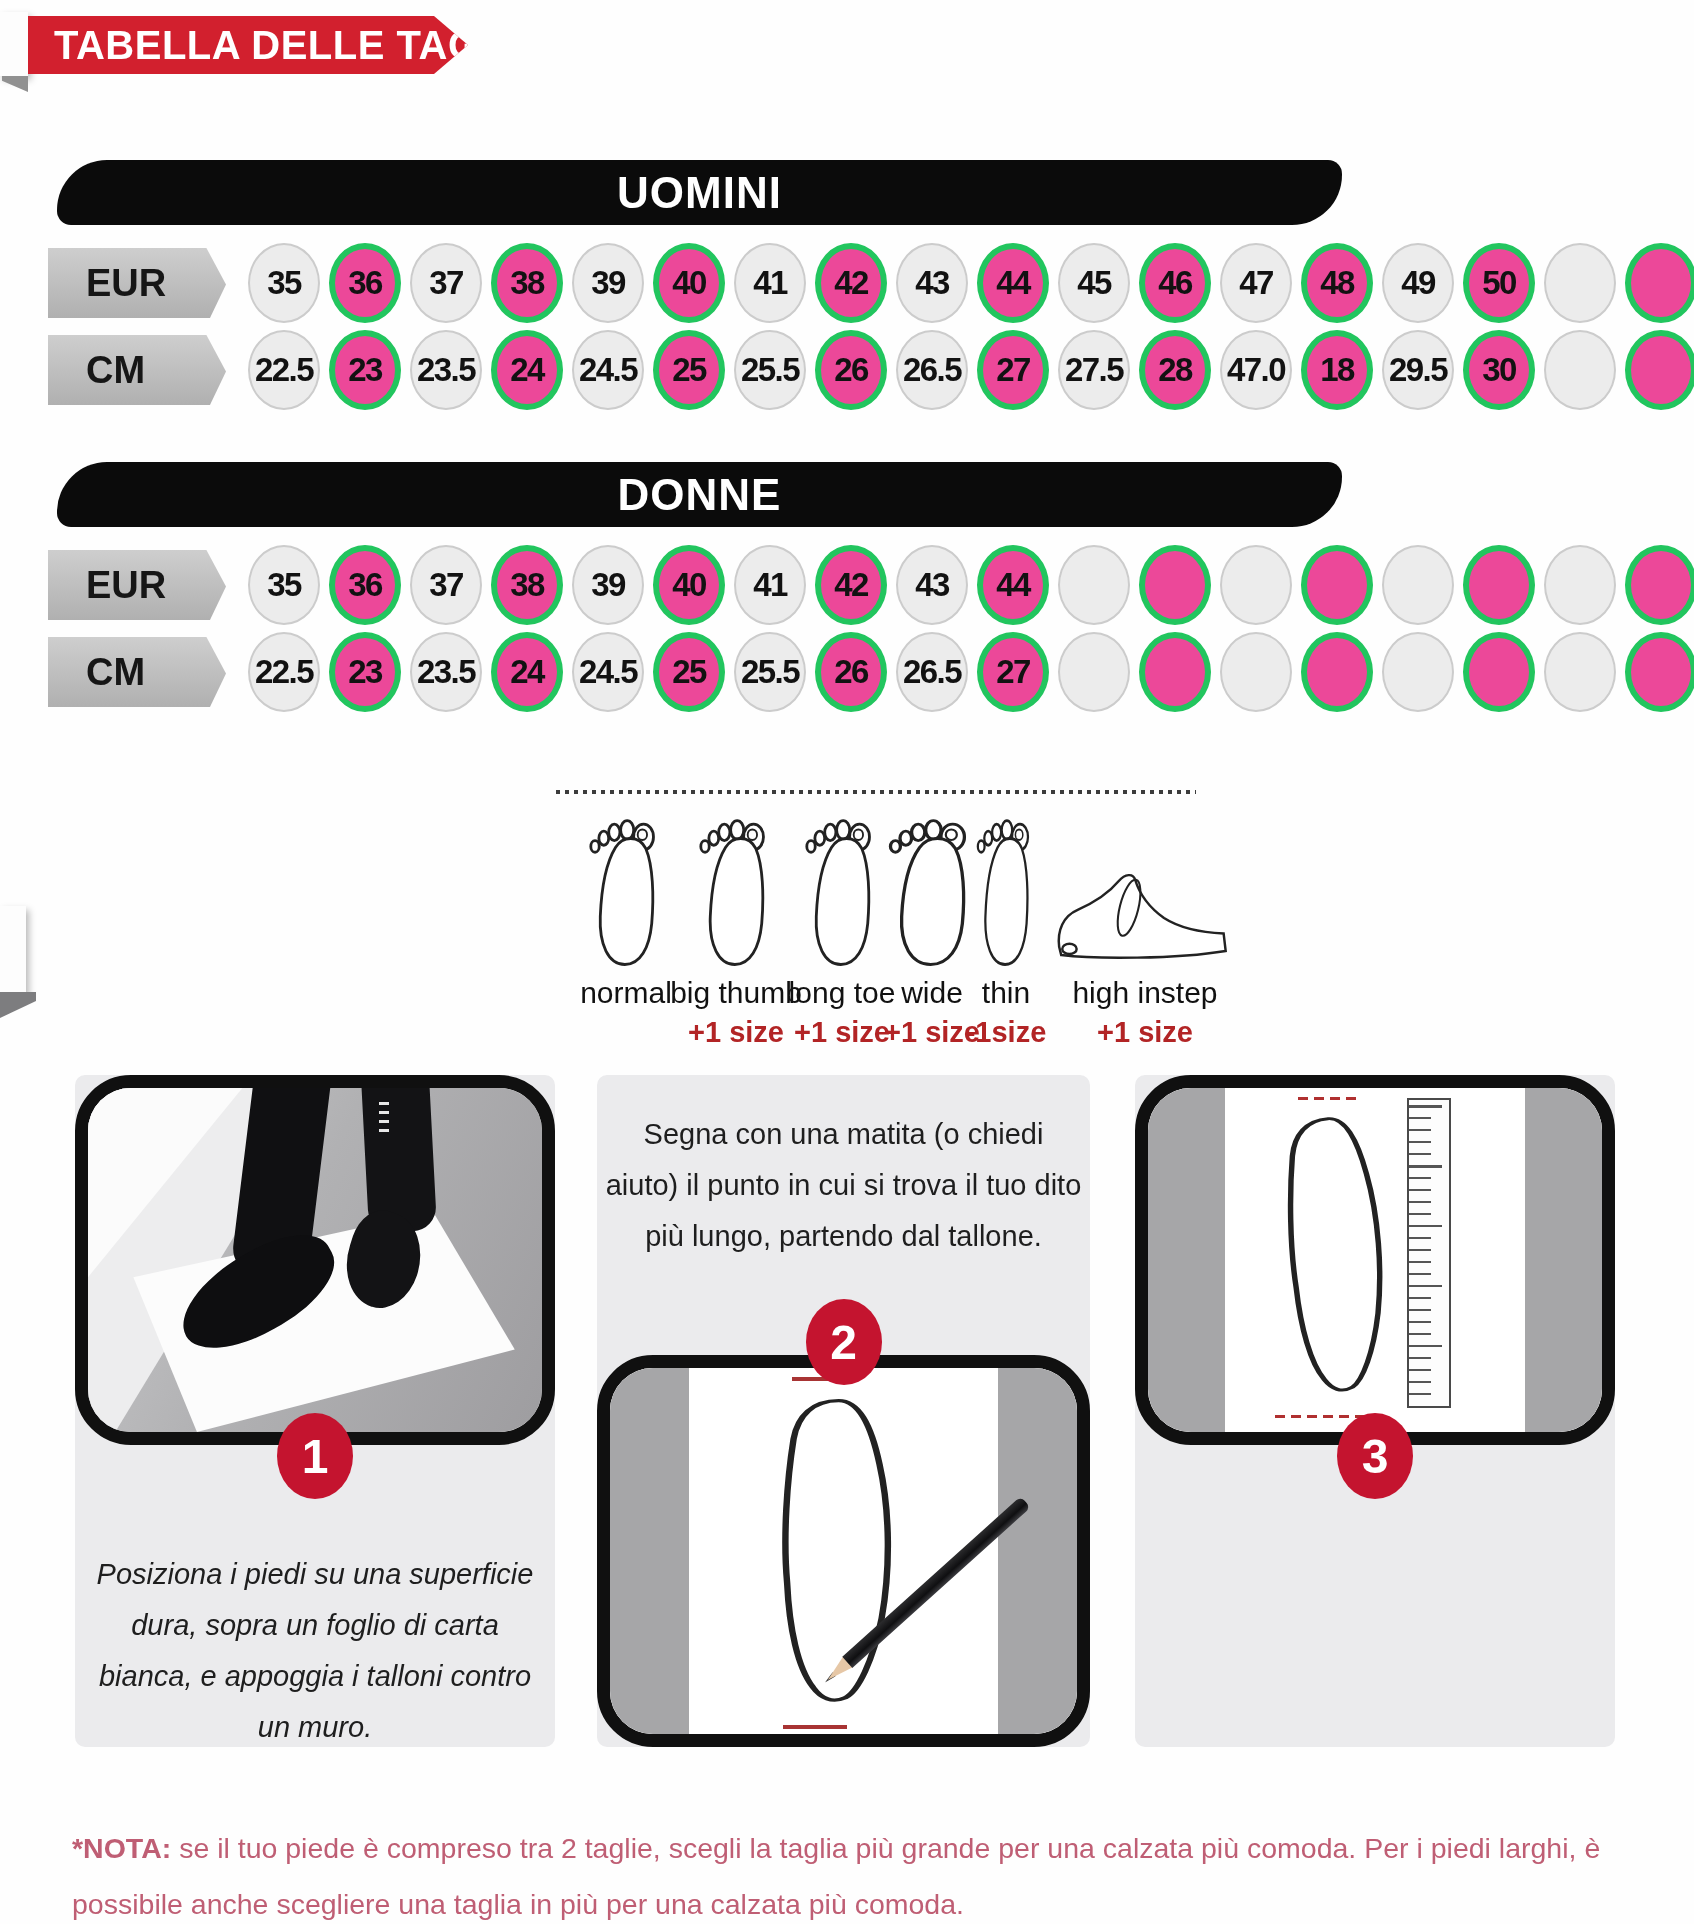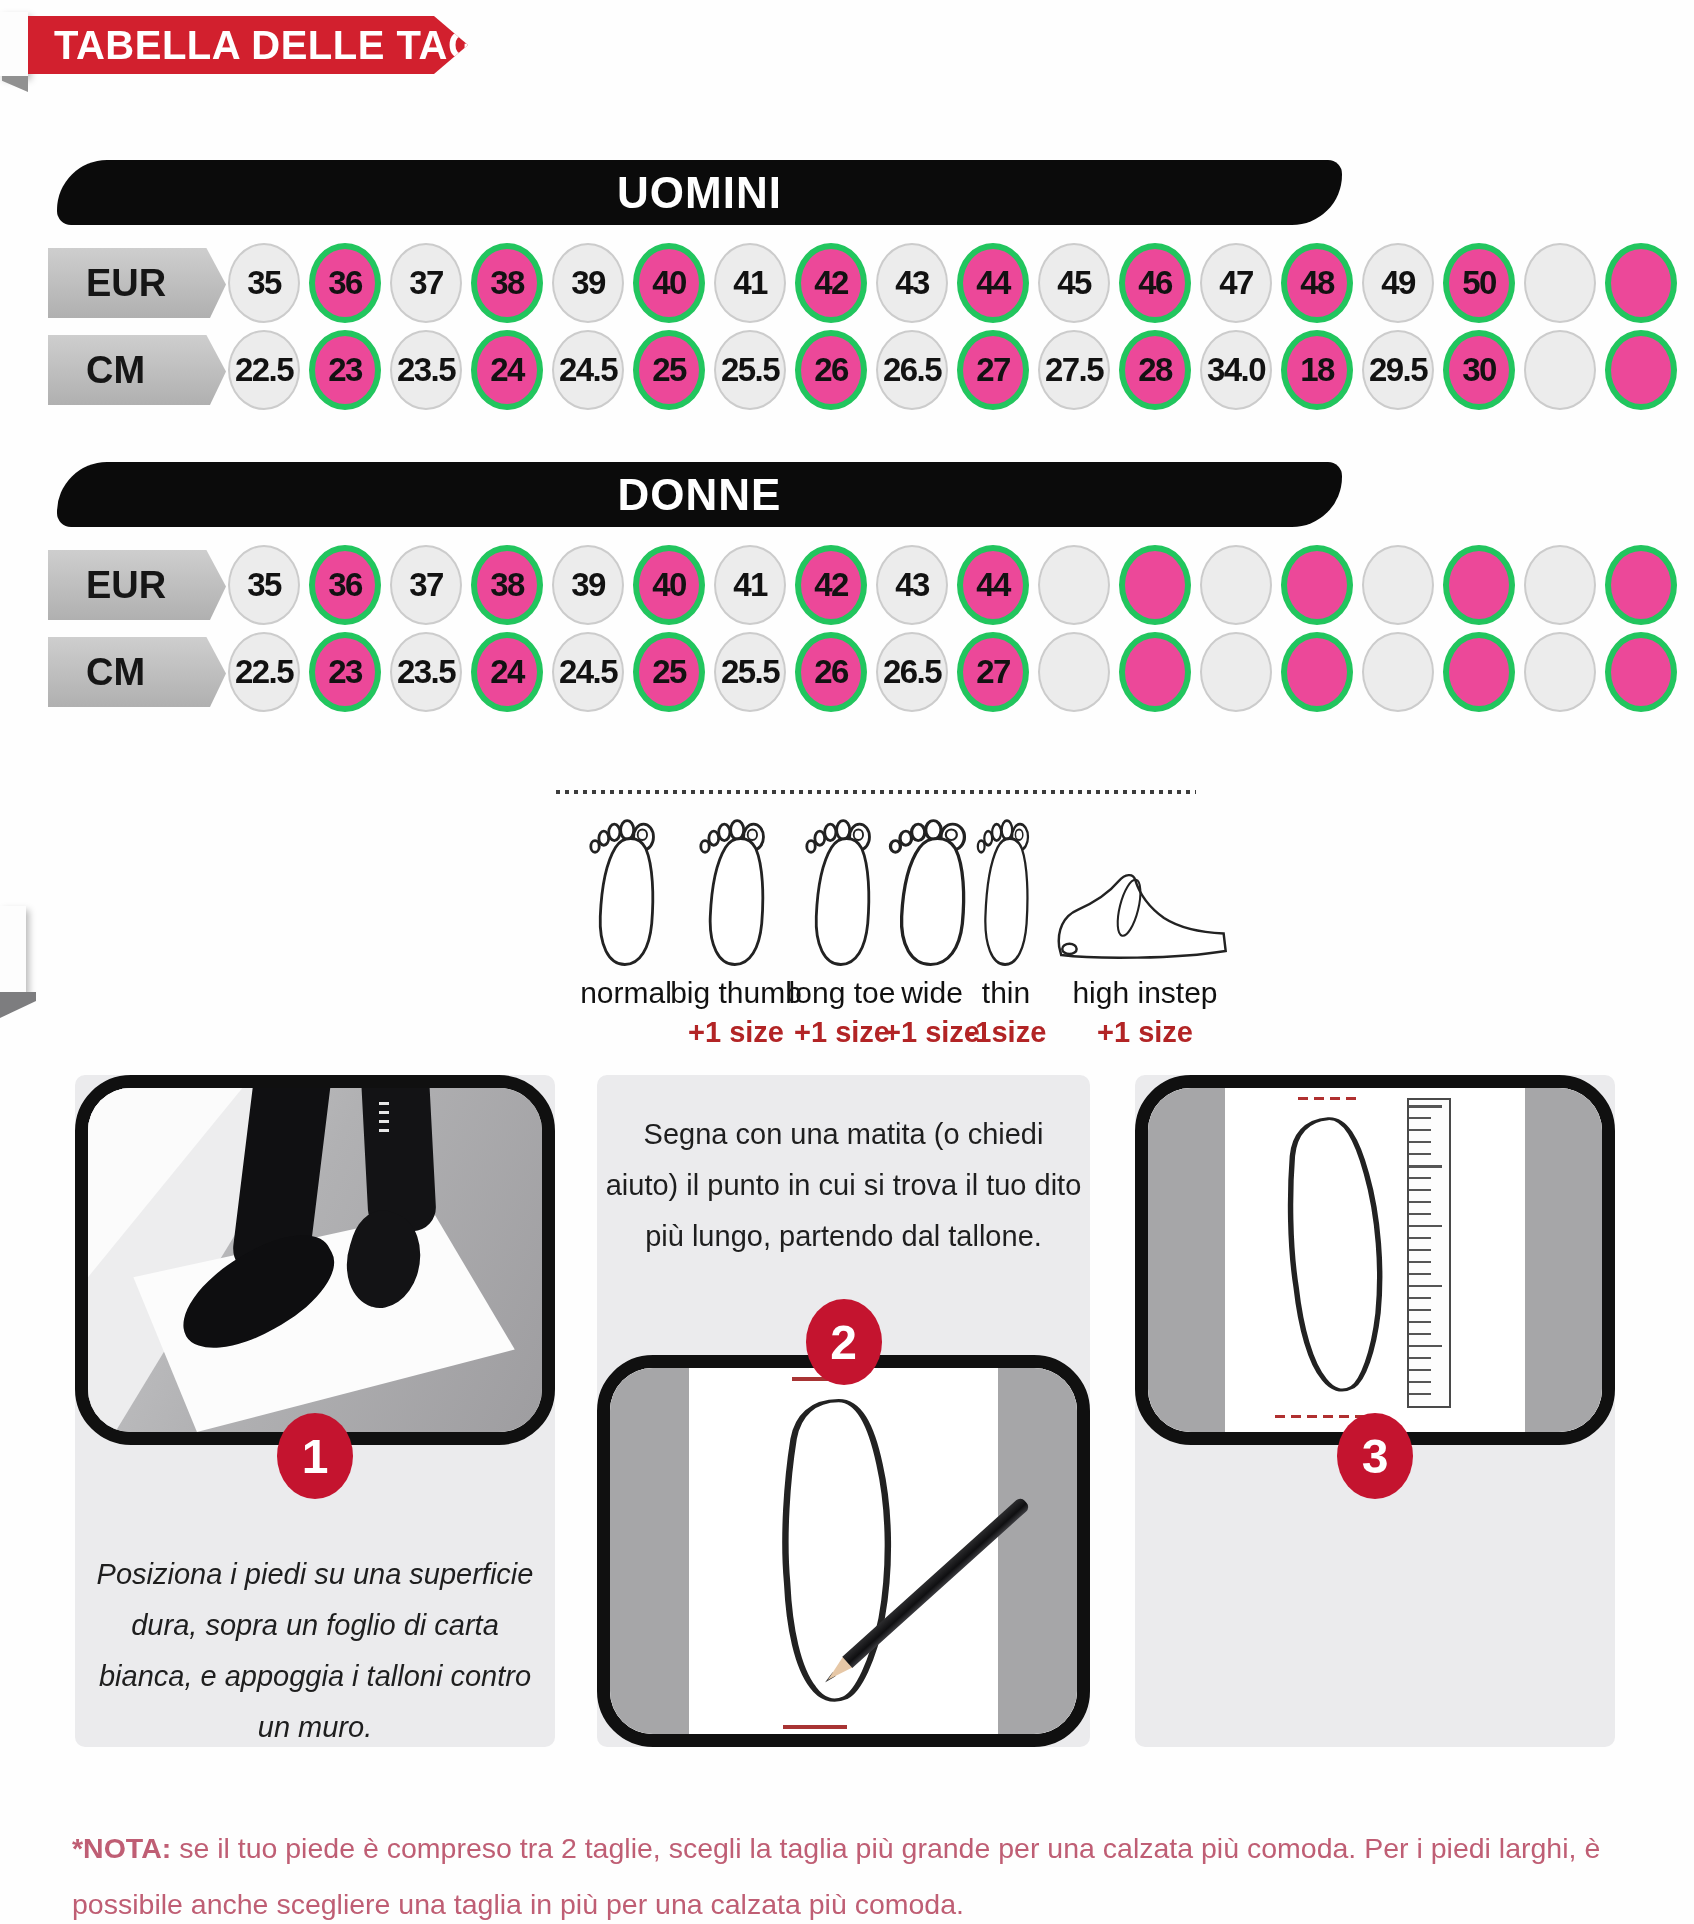--- a/index.html
+++ b/index.html
@@ -20,21 +20,21 @@
   .fold-top-d { left:2px; top:76px; width:26px; height:16px; background:#919191;
     clip-path:polygon(0 0,100% 0,100% 100%,0 30%); }
   .fold-mid-w { left:0; top:906px; width:26px; height:88px; }
   .fold-mid-d { left:0; top:992px; width:36px; height:26px; background:#7d7d7f;
     clip-path:polygon(0 0,100% 0,100% 35%,0 100%); }
 
   
   .size-bar { position:absolute; left:57px; width:1285px; height:65px; background:#0b0b0b;
     color:#fff; display:flex; align-items:center; justify-content:center;
     font-weight:bold; font-size:44px; letter-spacing:1px; border-radius:50px 14px 50px 14px; }
-  .size-row { position:absolute; left:48px; width:1646px; height:80px; display:flex; }
+  .size-row { position:absolute; left:48px; width:1646px; height:80px; display:flex;gap:20px; }
   .chip { flex:none; width:178px; height:70px; margin-top:5px;
     background:linear-gradient(180deg,#cecece,#b0b0b0);
     clip-path:polygon(0 0, 89% 0, 100% 52%, 91% 100%, 0 100%);
     display:flex; align-items:center; padding-left:38px;
     font-weight:bold; font-size:38px; color:#161616; }
   .circles { display:flex; margin-left:2px; }
   .circle { flex:none; width:72px; height:80px; margin-right:9px; border-radius:50%;
     display:flex; align-items:center; justify-content:center;
     font-weight:bold; font-size:33px; letter-spacing:-1.5px; color:#121212; }
   .circle.plain { background:#ececec; border:2px solid #cccccc; }
@@ -188,21 +188,21 @@
           <div class="circle plain">23.5</div>
           <div class="circle ring">24</div>
           <div class="circle plain">24.5</div>
           <div class="circle ring">25</div>
           <div class="circle plain">25.5</div>
           <div class="circle ring">26</div>
           <div class="circle plain">26.5</div>
           <div class="circle ring">27</div>
           <div class="circle plain">27.5</div>
           <div class="circle ring">28</div>
-          <div class="circle plain">34.0</div>
+          <div class="circle plain">47.0</div>
           <div class="circle ring">18</div>
           <div class="circle plain">29.5</div>
           <div class="circle ring">30</div>
           <div class="circle plain"></div>
           <div class="circle ring"></div>
         </div>
     </div>
   </section>
 
   <section>

